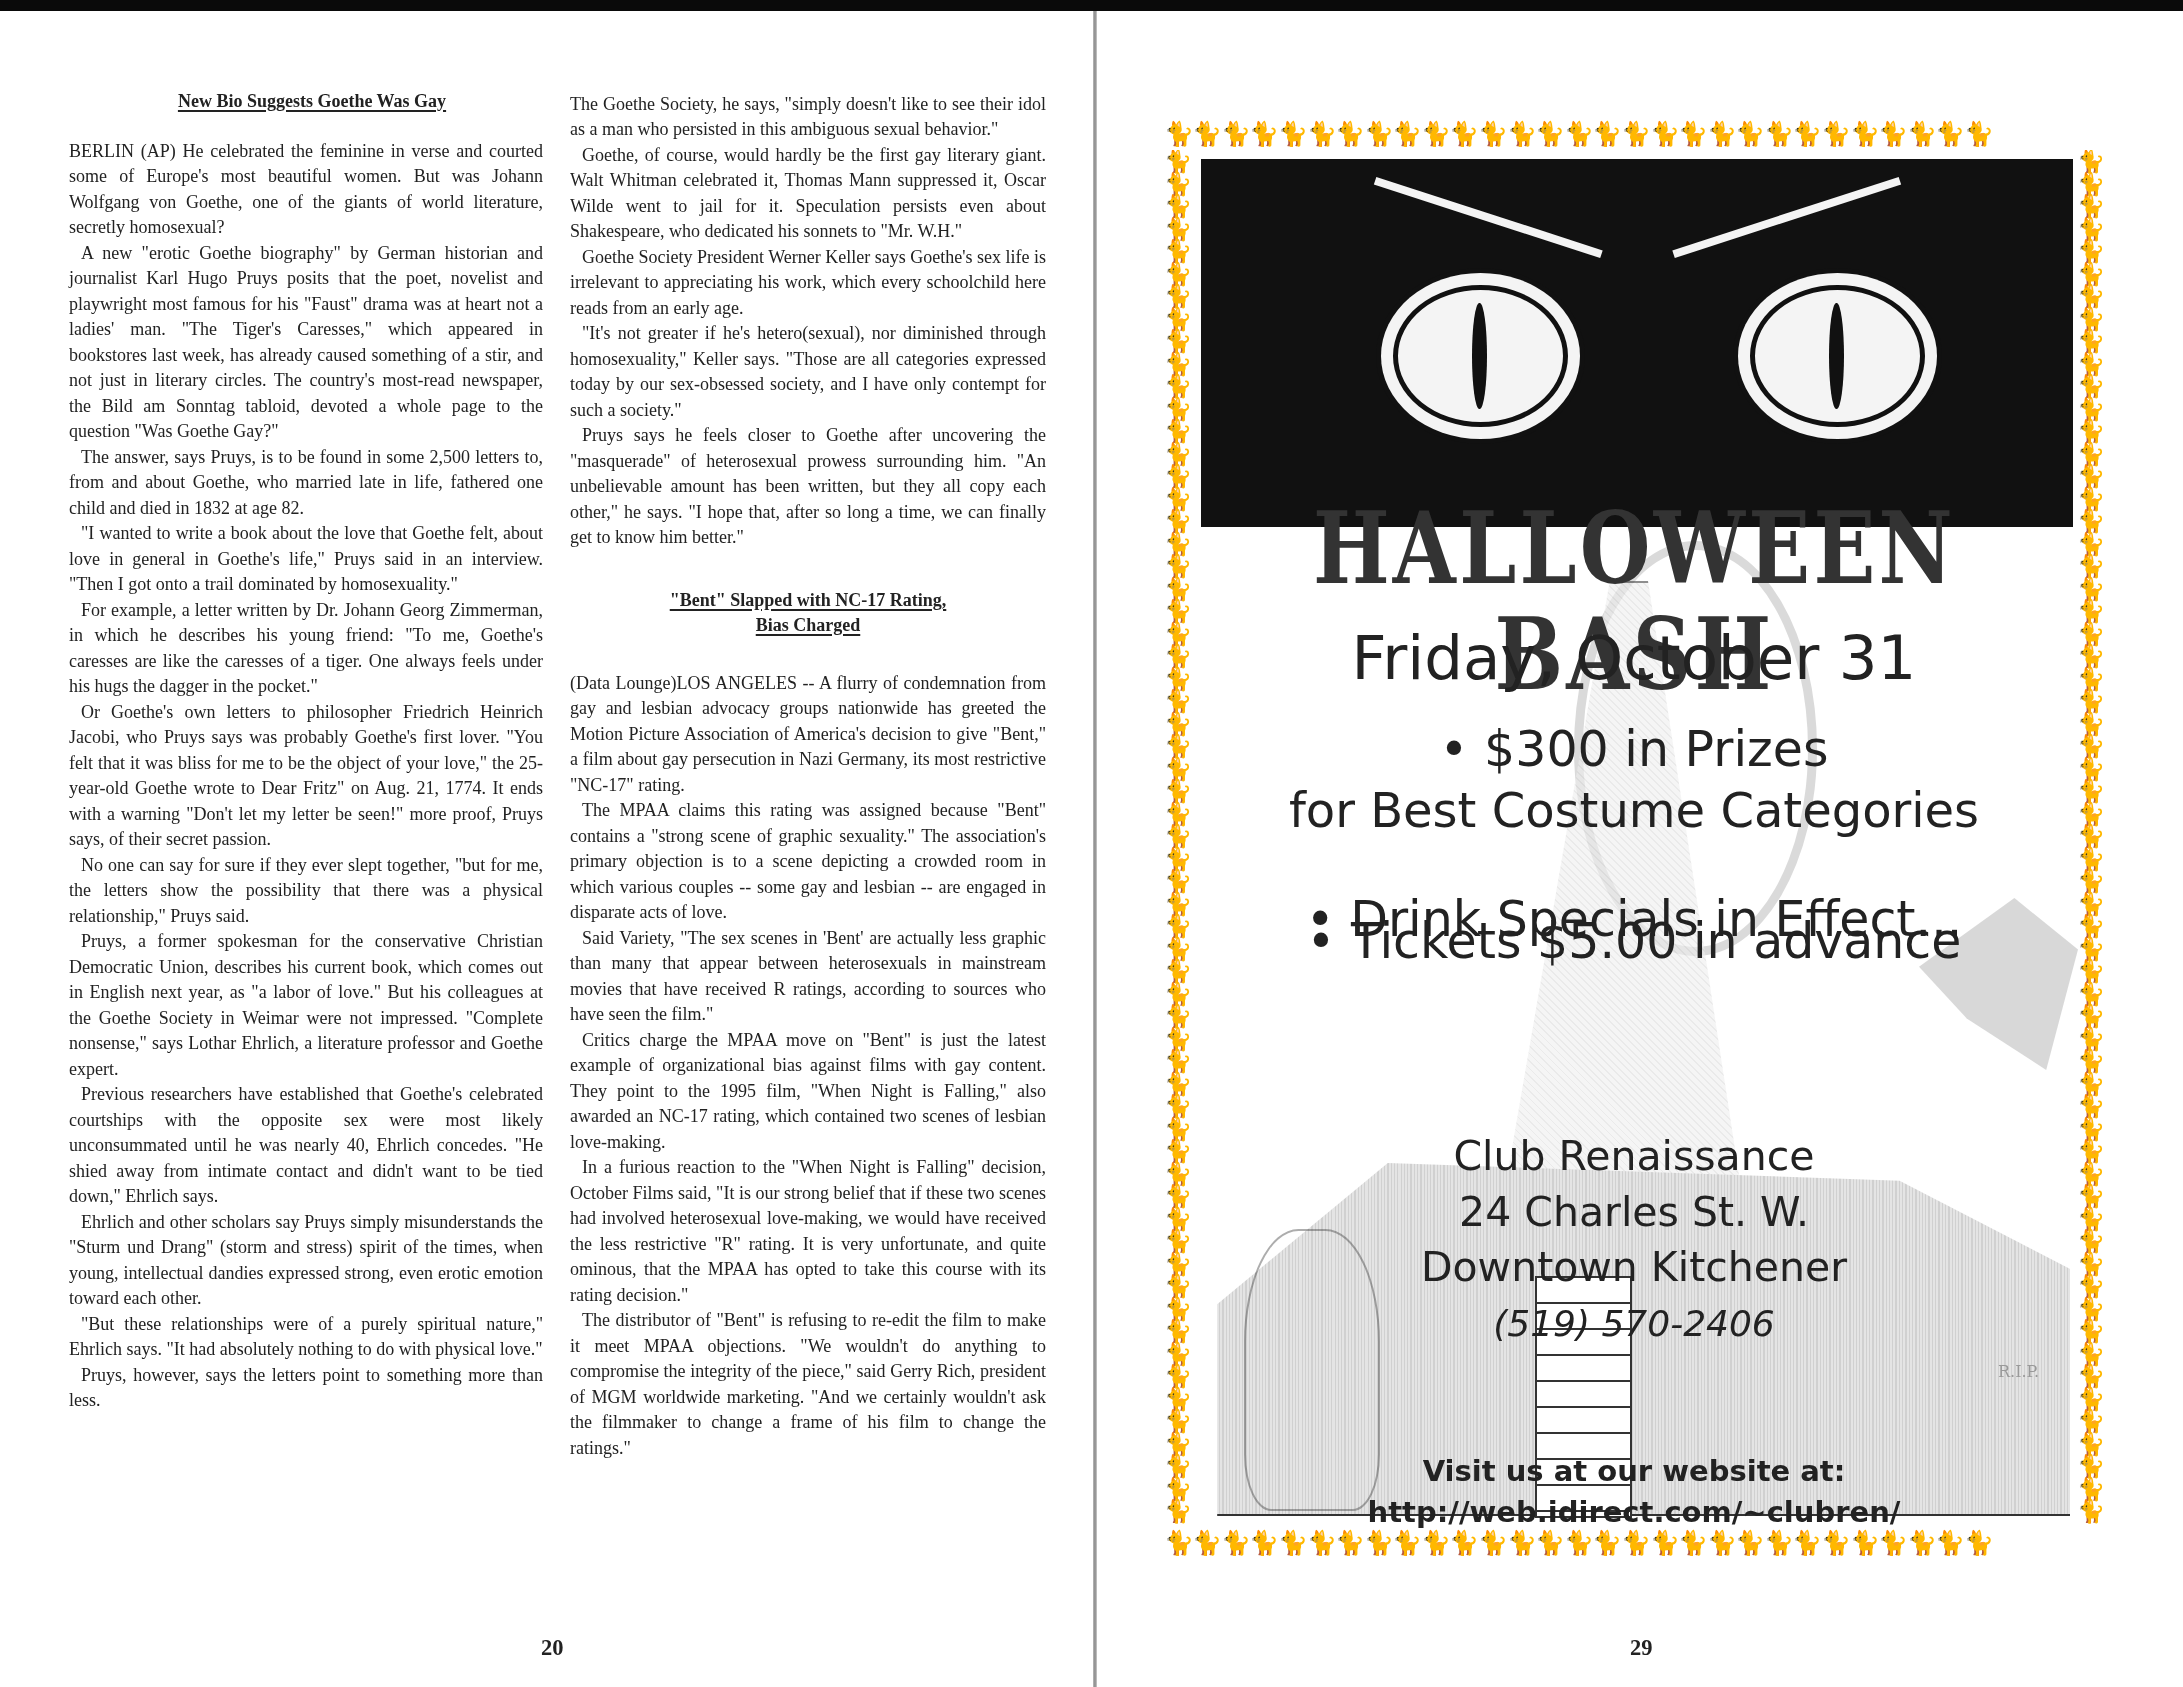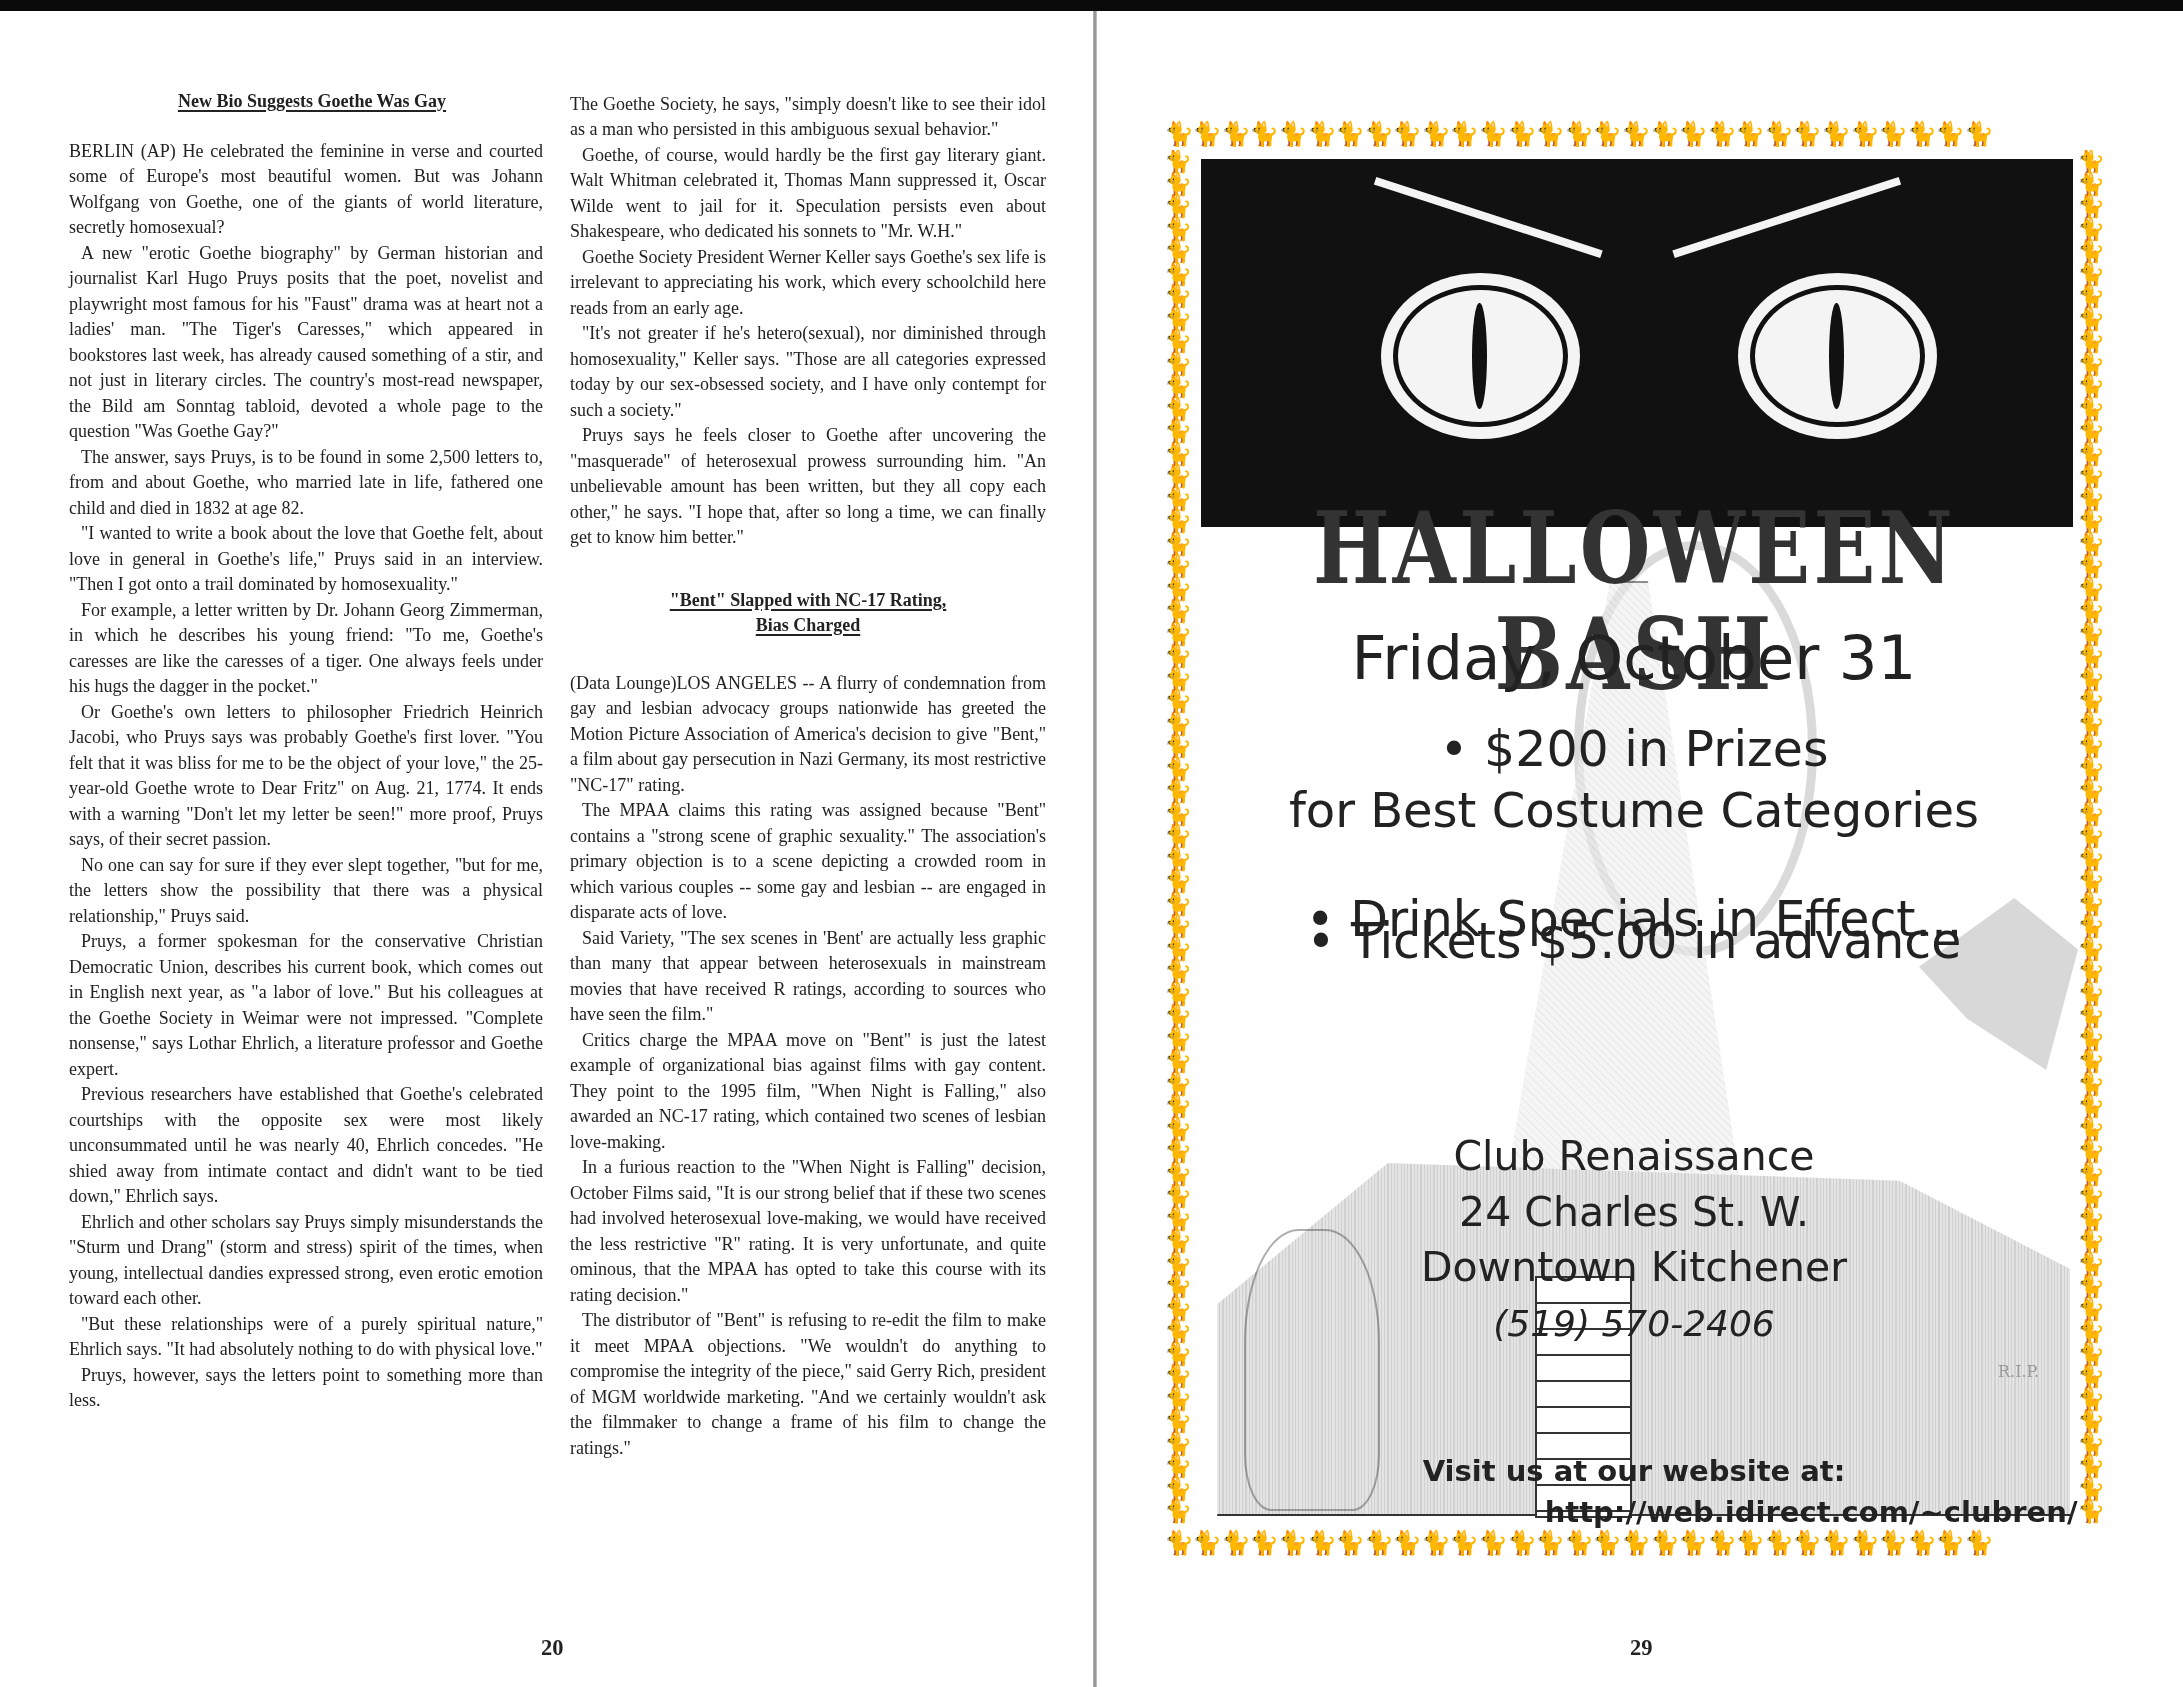--- a/index.html
+++ b/index.html
@@ -79,21 +79,21 @@
   .ft-prize { top: 602px; font-size: 49px; line-height: 60px; }
   .ft-cat { top: 662px; font-size: 48px; line-height: 60px; }
   .ft-drink { top: 728px; font-size: 49px; line-height: 60px; margin-top: 44px; }
   .ft-tix { top: 794px; font-size: 49px; line-height: 60px; }
   .ft-door { top: 853px; font-size: 46px; line-height: 60px; }
   .ft-club { top: 1012px; font-size: 41px; line-height: 52px; }
   .ft-addr { top: 1068px; font-size: 41px; line-height: 52px; }
   .ft-city { top: 1123px; font-size: 41px; line-height: 52px; }
   .ft-phone { top: 1180px; font-size: 36px; line-height: 52px; font-style: italic; }
   .ft-visit { top: 1335px; font-size: 29px; line-height: 37px; font-weight: bold; }
-  .ft-url { top: 1376px; font-size: 29px; line-height: 37px; font-weight: bold; text-align: right; }
+  .ft-url { top: 1376px; font-size: 29px; line-height: 37px; font-weight: bold; }
   .ft-rip { position: absolute; left: 834px; top: 1244px; font-size: 16px; color: #999; font-family: "DejaVu Serif", serif; }
 </style>
 </head>
 <body>
 
 <div class="topbar"></div>
 <div class="spine"></div>
 
 <div class="page page-left">
   <div class="col col-1">
@@ -160,21 +160,21 @@
     <div class="moon"></div>
     <div class="tower"></div>
     <div class="ghost"></div>
     <div class="hill"></div>
     <div class="stairs"></div>
     <div class="skeleton"></div>
   </div>
 
   <div class="flyer-text ft-title">HALLOWEEN BASH</div>
   <div class="flyer-text ft-date">Friday, October 31</div>
-  <div class="flyer-text ft-prize">• $200 in Prizes</div>
+  <div class="flyer-text ft-prize">• $300 in Prizes</div>
   <div class="flyer-text ft-cat">for Best Costume Categories</div>
   <div class="flyer-text ft-drink">• Drink Specials in Effect...</div>
   <div class="flyer-text ft-tix">• Tickets $5.00 in advance</div>
   <div class="flyer-text ft-club">Club Renaissance</div>
   <div class="flyer-text ft-addr">24 Charles St. W.</div>
   <div class="flyer-text ft-city">Downtown Kitchener</div>
   <div class="flyer-text ft-phone">(519) 570-2406</div>
   <div class="ft-rip">R.I.P.</div>
   <div class="flyer-text ft-visit">Visit us at our website at:</div>
   <div class="flyer-text ft-url">http://web.idirect.com/~clubren/</div>

